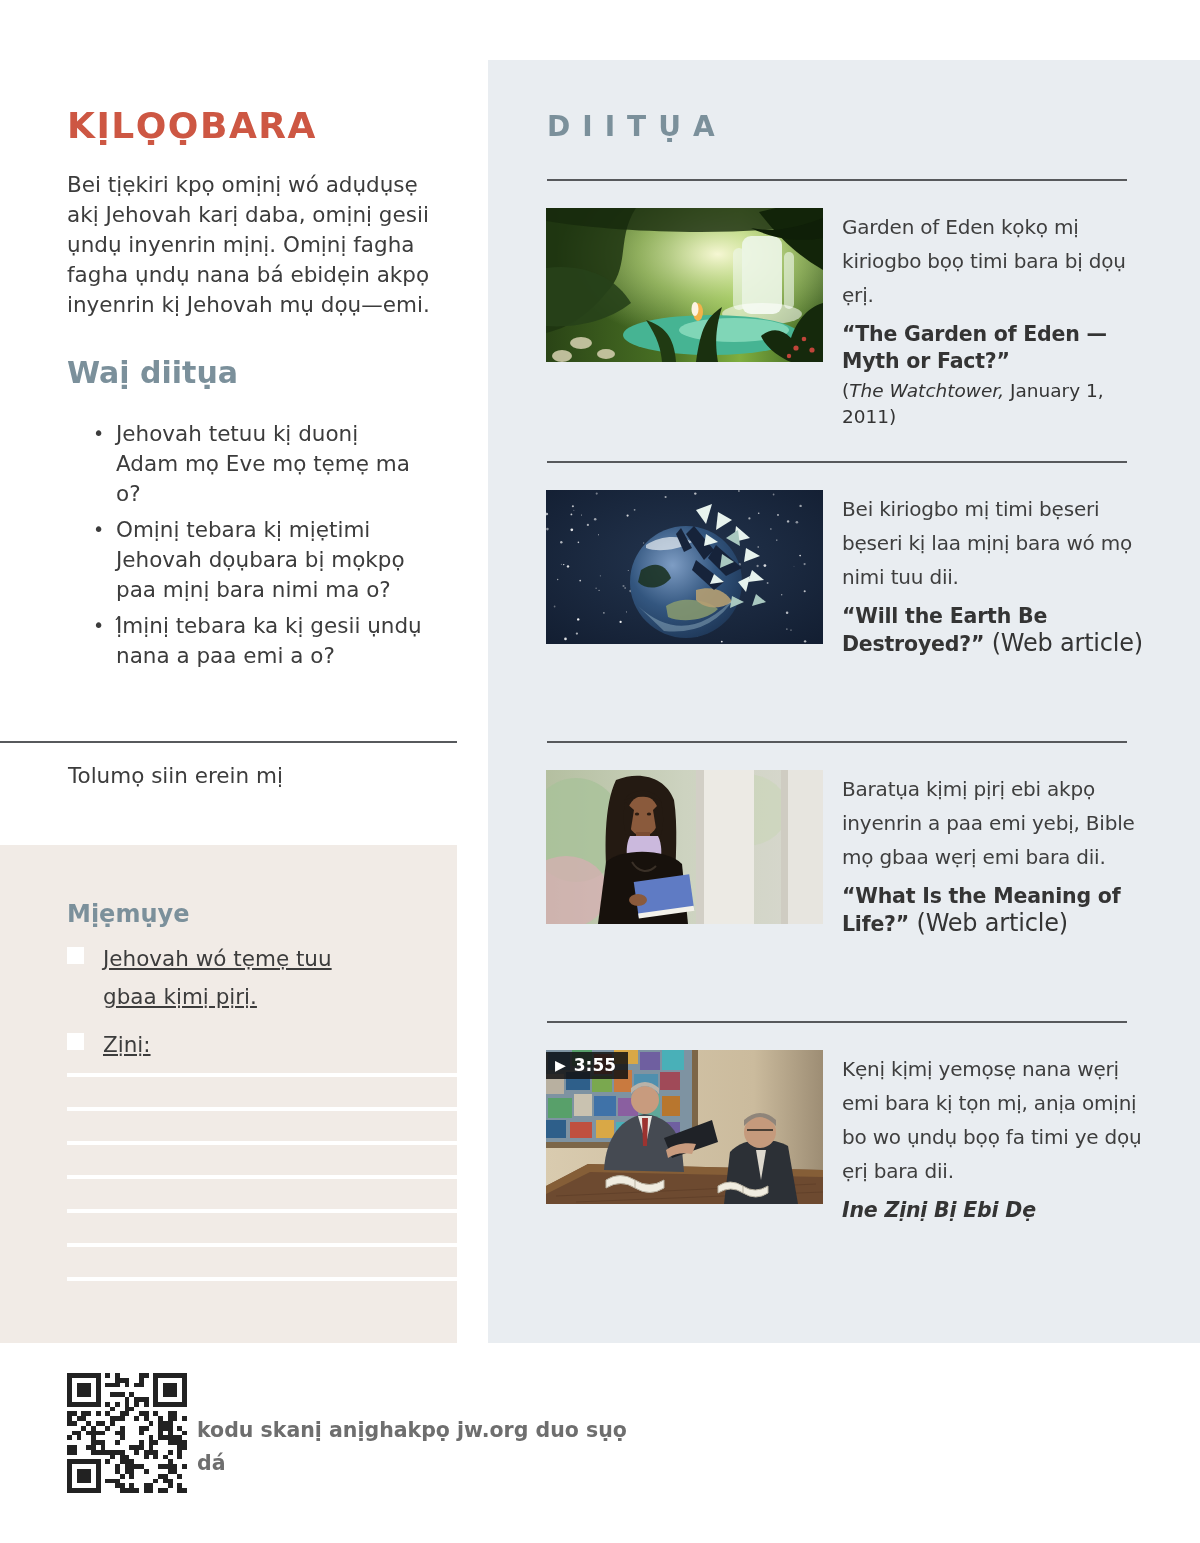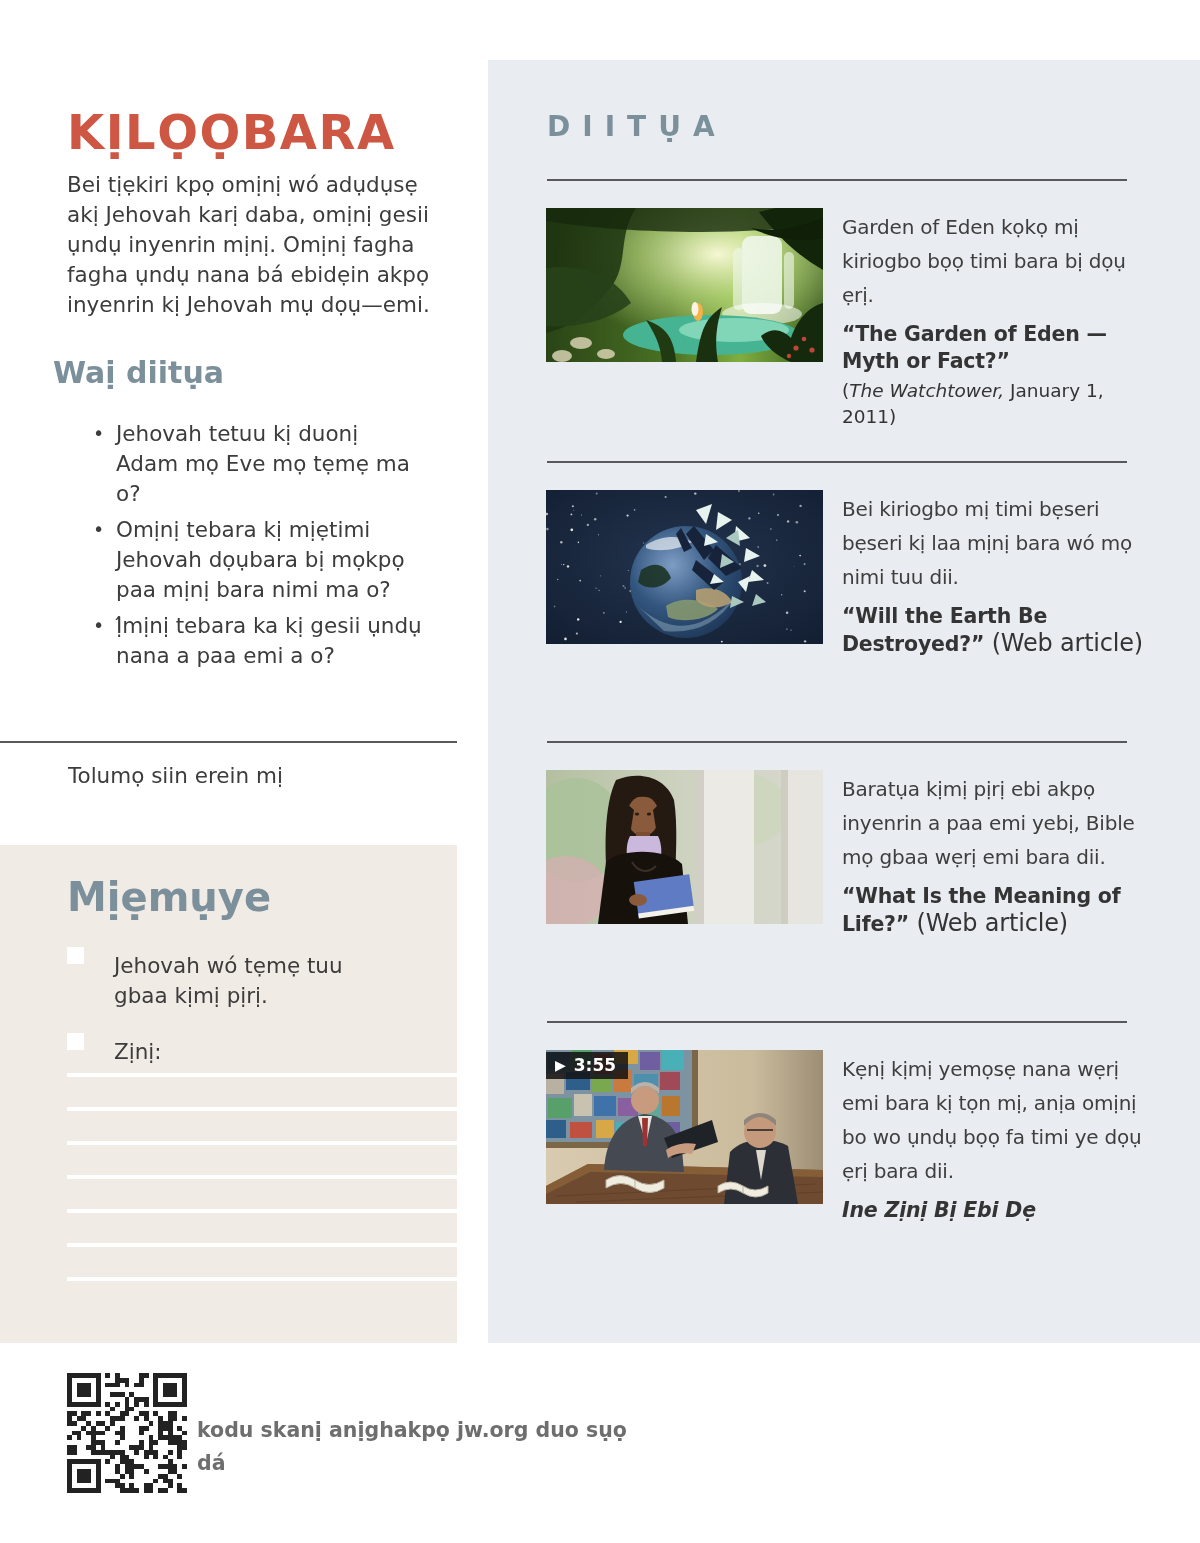--- a/index.html
+++ b/index.html
@@ -10,33 +10,33 @@
   html,body{margin:0;padding:0;background:#ffffff;}
   .page{
     position:relative;width:1200px;height:1543px;background:#fff;overflow:hidden;
     font-family:"DejaVu Sans","Liberation Sans",sans-serif;color:var(--ink);
   }
   .abs{position:absolute;}
   .gray-panel{left:488px;top:60px;width:712px;height:1283px;background:var(--panel-gray);}
   .beige-panel{left:0;top:845px;width:457px;height:498px;background:var(--panel-beige);}
 
   
-  .lesson-title{left:67px;top:106px;margin:0;font-size:48px;font-weight:bold;line-height:1.1;
+  .lesson-title{left:67px;top:106px;margin:0;font-size:36px;font-weight:bold;line-height:1.1;
     color:var(--red);letter-spacing:1.5px;}
   .intro{left:67px;top:170px;width:385px;margin:0;font-size:21.5px;line-height:30px;color:var(--ink);}
-  .q-heading{left:53px;top:356px;margin:0;font-size:30px;font-weight:bold;color:var(--slate);line-height:1.1;}
+  .q-heading{left:67px;top:356px;margin:0;font-size:30px;font-weight:bold;color:var(--slate);line-height:1.1;}
   .questions{left:67px;top:419px;width:360px;margin:0;padding:0;list-style:none;}
   .questions li{position:relative;padding-left:49px;font-size:21.5px;line-height:30px;margin:0 0 6px 0;}
   .questions .bullet{position:absolute;left:26px;top:-1px;font-size:19px;}
   .rule-left{left:0;top:741px;width:457px;height:2px;background:var(--rule);}
   .review-note{left:68px;top:763px;margin:0;font-size:21.5px;color:var(--ink);}
-  .ws-heading{left:67px;top:875px;margin:0;font-size:40px;font-weight:bold;color:var(--slate);line-height:1.1;}
+  .ws-heading{left:67px;top:901px;margin:0;font-size:24px;font-weight:bold;color:var(--slate);line-height:1.1;}
   .checkbox{width:17px;height:17px;background:#fff;}
   .cb1{left:67px;top:947px;} .cb2{left:67px;top:1033px;}
-  .cb-label{margin:11px;font-size:21.5px;line-height:30px;color:var(--ink);}
+  .cb-label{margin:0;font-size:21.5px;line-height:38px;color:var(--ink);text-decoration:underline;}
   .cbl1{left:103px;top:940px;width:245px;} .cbl2{left:103px;top:1026px;width:245px;}
   .write-lines{left:67px;top:1073px;width:390px;height:212px;}
   .write-lines .wline{position:absolute;left:0;width:390px;height:4px;background:#fff;}
   .qr{left:67px;top:1373px;width:120px;height:120px;}
   .qr-text{left:197px;top:1414px;width:430px;font-size:20.5px;line-height:33px;font-weight:bold;color:var(--qr-ink);}
 
   
   .r-heading{left:547px;top:112px;margin:0;font-size:28px;font-weight:bold;color:var(--slate);
     letter-spacing:12px;line-height:1.1;}
   .entry{position:absolute;left:546px;width:581px;height:260px;}

